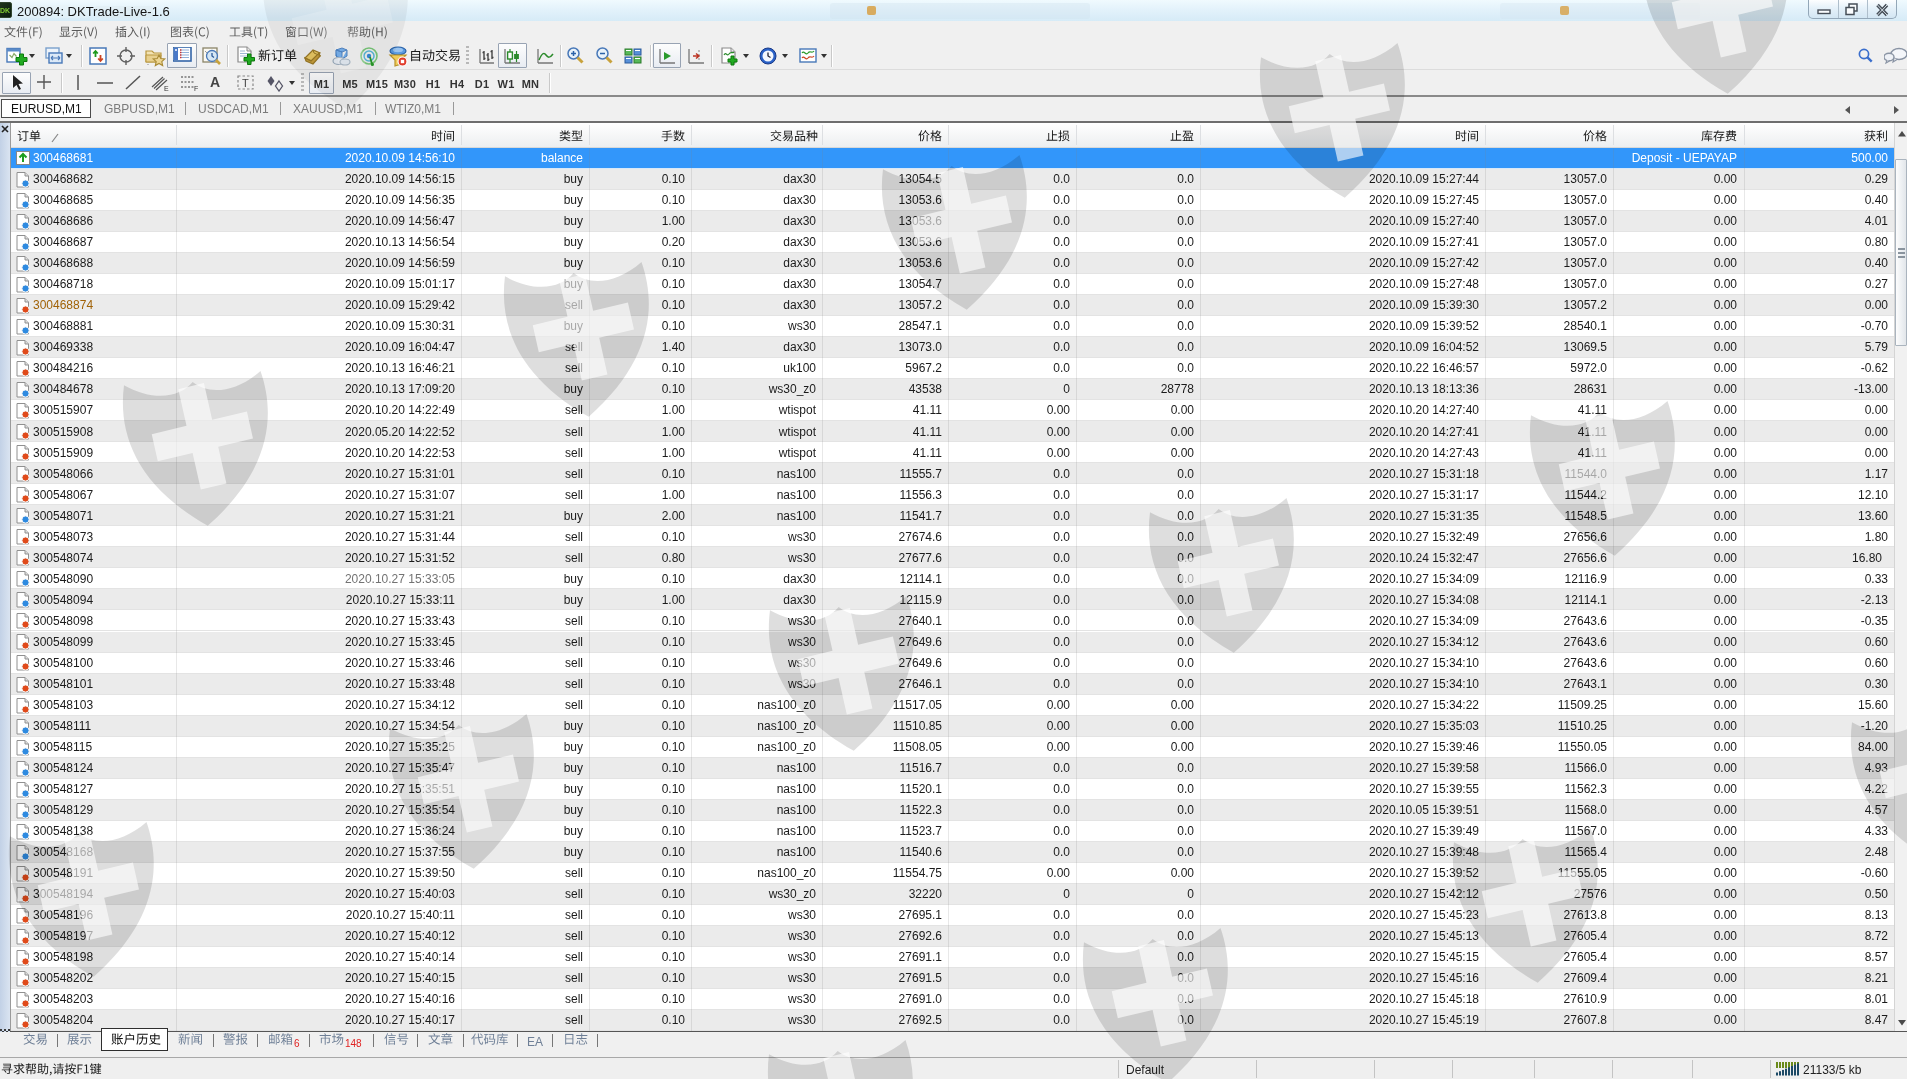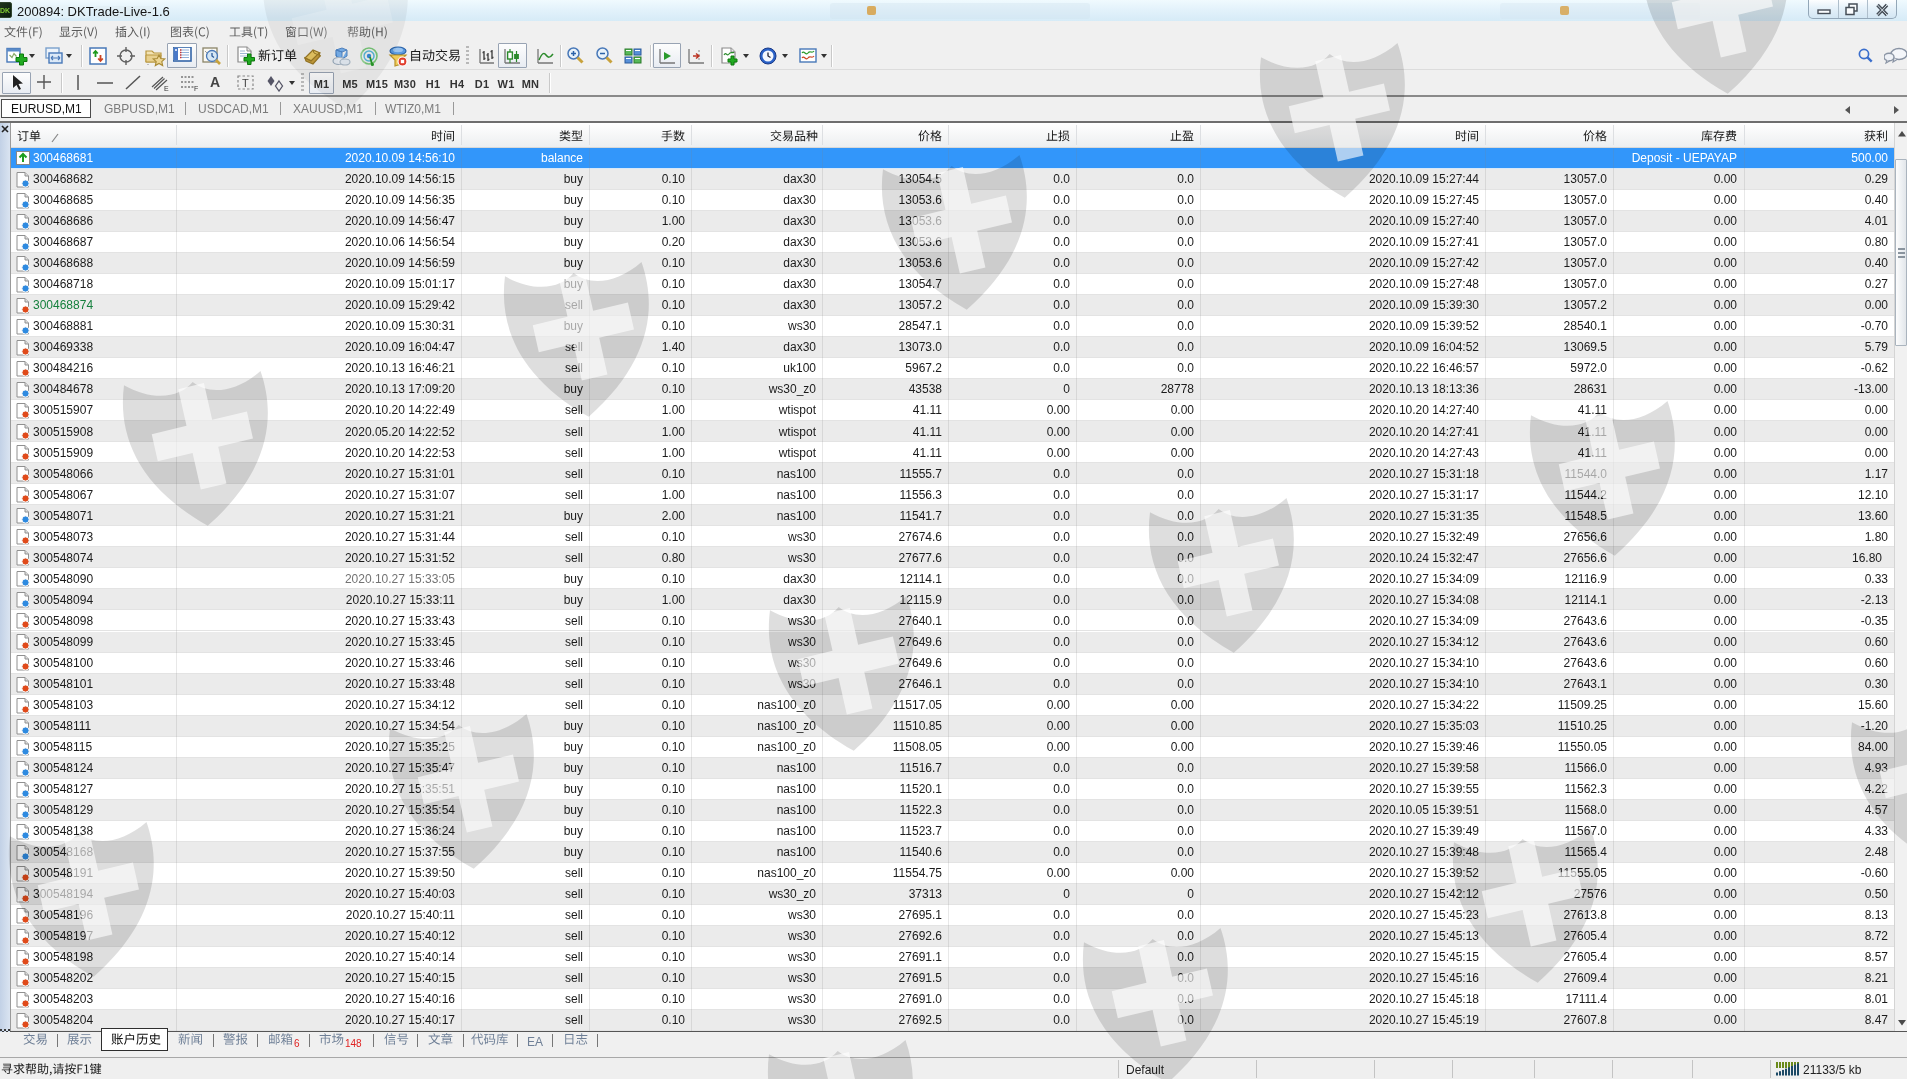--- a/index.html
+++ b/index.html
@@ -625,21 +625,21 @@
 <span class="t" style="right:300px;top:214.3px;color:#1b1b1b">13057.0</span>
 <span class="t" style="right:170px;top:214.3px;color:#1b1b1b">0.00</span>
 <span class="t" style="right:19px;top:214.3px;color:#1b1b1b">4.01</span>
 <div class="abs" style="left:11px;top:232.1px;width:1883px;height:21.02px;background:#ffffff;border-bottom:1px solid #e3e3e3"></div>
 <svg class="abs" style="left:16px;top:235.07999999999998px" width="15" height="16">
     <path d="M1 0.5 h8 l3.5 3.5 v11 h-11.5 z" fill="#fff" stroke="#909090" stroke-width="1"></path>
 <path d="M9 0.5 v3.5 h3.5" fill="#dcdcdc" stroke="#909090" stroke-width="1"></path>
 <circle cx="9.5" cy="11.5" r="3.6" fill="#2e8ae0" stroke="#f8f8f8" stroke-width="1"></circle>
   </svg>
 <span class="t" style="left:33px;top:235.3px;color:#1b1b1b">300468687</span>
-<span class="t" style="right:1452px;top:235.3px;color:#1b1b1b">2020.10.06 14:56:54</span>
+<span class="t" style="right:1452px;top:235.3px;color:#1b1b1b">2020.10.13 14:56:54</span>
 <span class="t" style="right:1324px;top:235.3px;color:#1b1b1b">buy</span>
 <span class="t" style="right:1222px;top:235.3px;color:#1b1b1b">0.20</span>
 <span class="t" style="right:1091px;top:235.3px;color:#1b1b1b">dax30</span>
 <span class="t" style="right:965px;top:235.3px;color:#1b1b1b">13053.6</span>
 <span class="t" style="right:837px;top:235.3px;color:#1b1b1b">0.0</span>
 <span class="t" style="right:713px;top:235.3px;color:#1b1b1b">0.0</span>
 <span class="t" style="right:428px;top:235.3px;color:#1b1b1b">2020.10.09 15:27:41</span>
 <span class="t" style="right:300px;top:235.3px;color:#1b1b1b">13057.0</span>
 <span class="t" style="right:170px;top:235.3px;color:#1b1b1b">0.00</span>
 <span class="t" style="right:19px;top:235.3px;color:#1b1b1b">0.80</span>
@@ -678,21 +678,21 @@
 <span class="t" style="right:428px;top:277.3px;color:#1b1b1b">2020.10.09 15:27:48</span>
 <span class="t" style="right:300px;top:277.3px;color:#1b1b1b">13057.0</span>
 <span class="t" style="right:170px;top:277.3px;color:#1b1b1b">0.00</span>
 <span class="t" style="right:19px;top:277.3px;color:#1b1b1b">0.27</span>
 <div class="abs" style="left:11px;top:295.1px;width:1883px;height:21.02px;background:#ebebeb;border-bottom:1px solid #e3e3e3"></div>
 <svg class="abs" style="left:16px;top:298.14px" width="15" height="16">
     <path d="M1 0.5 h8 l3.5 3.5 v11 h-11.5 z" fill="#fff" stroke="#909090" stroke-width="1"></path>
 <path d="M9 0.5 v3.5 h3.5" fill="#dcdcdc" stroke="#909090" stroke-width="1"></path>
 <circle cx="9.5" cy="11.5" r="3.6" fill="#e04a1a" stroke="#f8f8f8" stroke-width="1"></circle>
   </svg>
-<span class="t" style="left:33px;top:298.3px;color:#15803d">300468874</span>
+<span class="t" style="left:33px;top:298.3px;color:#a16207">300468874</span>
 <span class="t" style="right:1452px;top:298.3px;color:#1b1b1b">2020.10.09 15:29:42</span>
 <span class="t" style="right:1324px;top:298.3px;color:#1b1b1b">sell</span>
 <span class="t" style="right:1222px;top:298.3px;color:#1b1b1b">0.10</span>
 <span class="t" style="right:1091px;top:298.3px;color:#1b1b1b">dax30</span>
 <span class="t" style="right:965px;top:298.3px;color:#1b1b1b">13057.2</span>
 <span class="t" style="right:837px;top:298.3px;color:#1b1b1b">0.0</span>
 <span class="t" style="right:713px;top:298.3px;color:#1b1b1b">0.0</span>
 <span class="t" style="right:428px;top:298.3px;color:#1b1b1b">2020.10.09 15:39:30</span>
 <span class="t" style="right:300px;top:298.3px;color:#1b1b1b">13057.2</span>
 <span class="t" style="right:170px;top:298.3px;color:#1b1b1b">0.00</span>
@@ -1187,21 +1187,21 @@
 <svg class="abs" style="left:16px;top:886.6999999999999px" width="15" height="16">
     <path d="M1 0.5 h8 l3.5 3.5 v11 h-11.5 z" fill="#fff" stroke="#909090" stroke-width="1"></path>
 <path d="M9 0.5 v3.5 h3.5" fill="#dcdcdc" stroke="#909090" stroke-width="1"></path>
 <circle cx="9.5" cy="11.5" r="3.6" fill="#e04a1a" stroke="#f8f8f8" stroke-width="1"></circle>
   </svg>
 <span class="t" style="left:33px;top:886.9px;color:#1b1b1b">300548194</span>
 <span class="t" style="right:1452px;top:886.9px;color:#1b1b1b">2020.10.27 15:40:03</span>
 <span class="t" style="right:1324px;top:886.9px;color:#1b1b1b">sell</span>
 <span class="t" style="right:1222px;top:886.9px;color:#1b1b1b">0.10</span>
 <span class="t" style="right:1091px;top:886.9px;color:#1b1b1b">ws30_z0</span>
-<span class="t" style="right:965px;top:886.9px;color:#1b1b1b">37313</span>
+<span class="t" style="right:965px;top:886.9px;color:#1b1b1b">32220</span>
 <span class="t" style="right:837px;top:886.9px;color:#1b1b1b">0</span>
 <span class="t" style="right:713px;top:886.9px;color:#1b1b1b">0</span>
 <span class="t" style="right:428px;top:886.9px;color:#1b1b1b">2020.10.27 15:42:12</span>
 <span class="t" style="right:300px;top:886.9px;color:#1b1b1b">27576</span>
 <span class="t" style="right:170px;top:886.9px;color:#1b1b1b">0.00</span>
 <span class="t" style="right:19px;top:886.9px;color:#1b1b1b">0.50</span>
 <div class="abs" style="left:11px;top:904.7px;width:1883px;height:21.02px;background:#ffffff;border-bottom:1px solid #e3e3e3"></div>
 <svg class="abs" style="left:16px;top:907.72px" width="15" height="16">
     <path d="M1 0.5 h8 l3.5 3.5 v11 h-11.5 z" fill="#fff" stroke="#909090" stroke-width="1"></path>
 <path d="M9 0.5 v3.5 h3.5" fill="#dcdcdc" stroke="#909090" stroke-width="1"></path>
@@ -1281,21 +1281,21 @@
   </svg>
 <span class="t" style="left:33px;top:992.0px;color:#1b1b1b">300548203</span>
 <span class="t" style="right:1452px;top:992.0px;color:#1b1b1b">2020.10.27 15:40:16</span>
 <span class="t" style="right:1324px;top:992.0px;color:#1b1b1b">sell</span>
 <span class="t" style="right:1222px;top:992.0px;color:#1b1b1b">0.10</span>
 <span class="t" style="right:1091px;top:992.0px;color:#1b1b1b">ws30</span>
 <span class="t" style="right:965px;top:992.0px;color:#1b1b1b">27691.0</span>
 <span class="t" style="right:837px;top:992.0px;color:#1b1b1b">0.0</span>
 <span class="t" style="right:713px;top:992.0px;color:#1b1b1b">0.0</span>
 <span class="t" style="right:428px;top:992.0px;color:#1b1b1b">2020.10.27 15:45:18</span>
-<span class="t" style="right:300px;top:992.0px;color:#1b1b1b">17111.4</span>
+<span class="t" style="right:300px;top:992.0px;color:#1b1b1b">27610.9</span>
 <span class="t" style="right:170px;top:992.0px;color:#1b1b1b">0.00</span>
 <span class="t" style="right:19px;top:992.0px;color:#1b1b1b">8.01</span>
 <div class="abs" style="left:11px;top:1009.8px;width:1883px;height:21.02px;background:#ebebeb;border-bottom:1px solid #e3e3e3"></div>
 <svg class="abs" style="left:16px;top:1012.8199999999999px" width="15" height="16">
     <path d="M1 0.5 h8 l3.5 3.5 v11 h-11.5 z" fill="#fff" stroke="#909090" stroke-width="1"></path>
 <path d="M9 0.5 v3.5 h3.5" fill="#dcdcdc" stroke="#909090" stroke-width="1"></path>
 <circle cx="9.5" cy="11.5" r="3.6" fill="#e04a1a" stroke="#f8f8f8" stroke-width="1"></circle>
   </svg>
 <span class="t" style="left:33px;top:1013.0px;color:#1b1b1b">300548204</span>
 <span class="t" style="right:1452px;top:1013.0px;color:#1b1b1b">2020.10.27 15:40:17</span>

